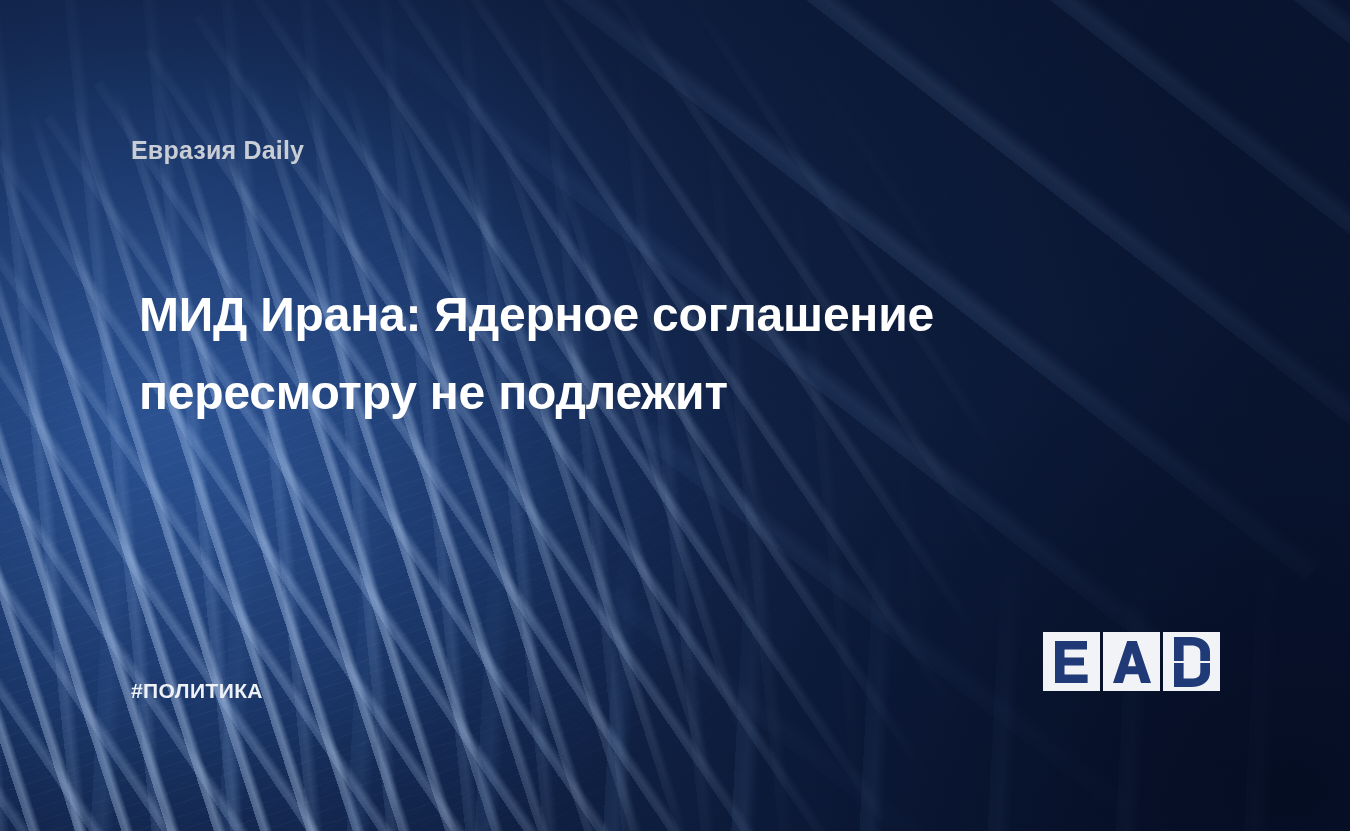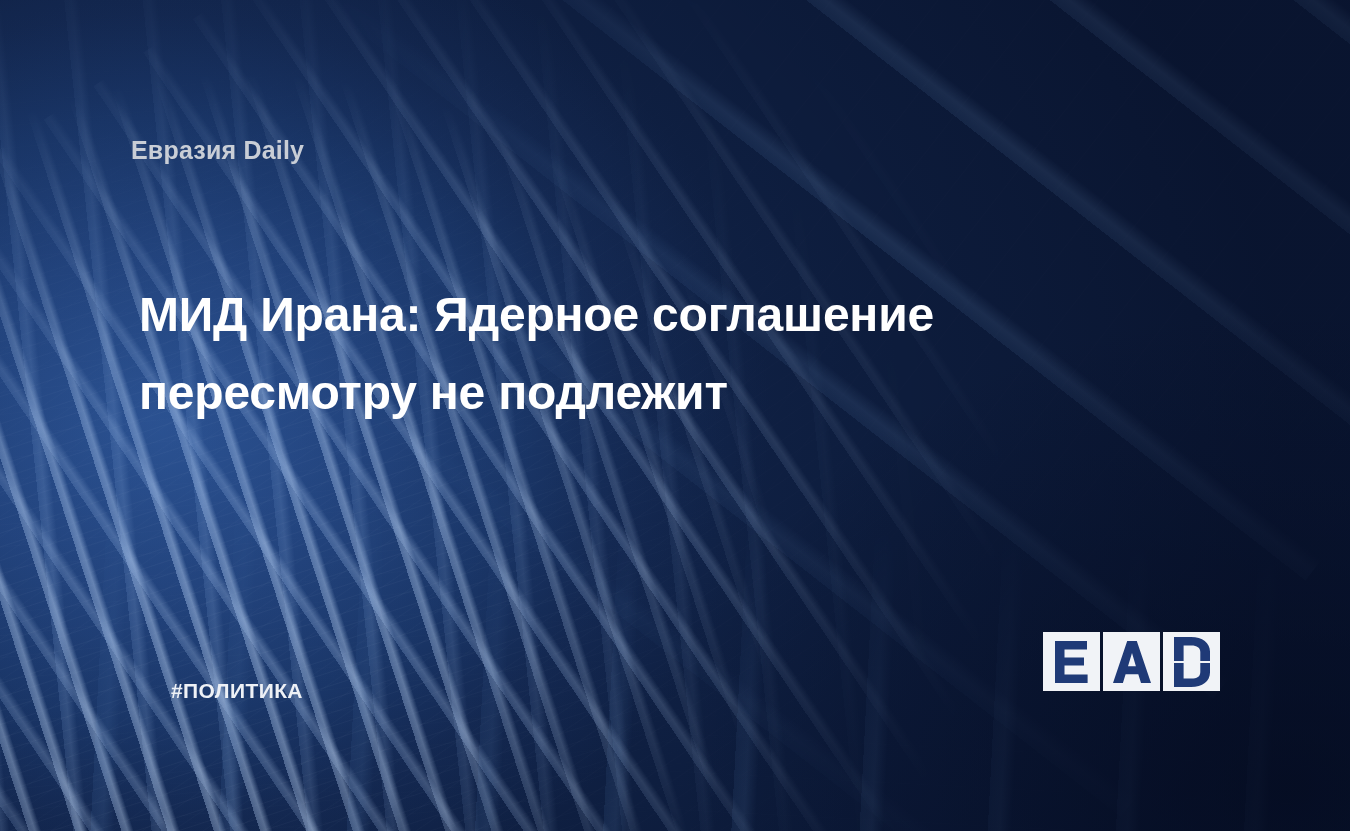--- a/index.html
+++ b/index.html
@@ -211,21 +211,20 @@
 
   .tag {
     position: absolute;
     left: 131px;
     top: 679px;
     font-size: 21px;
     font-weight: bold;
     letter-spacing: 0.4px;
     color: #eef1f6;
     white-space: nowrap;
-    margin-left: 40px;
   }
 
   
   .logo {
     position: absolute;
     left: 1043px;
     top: 632px;
     display: flex;
     gap: 3px;
   }

